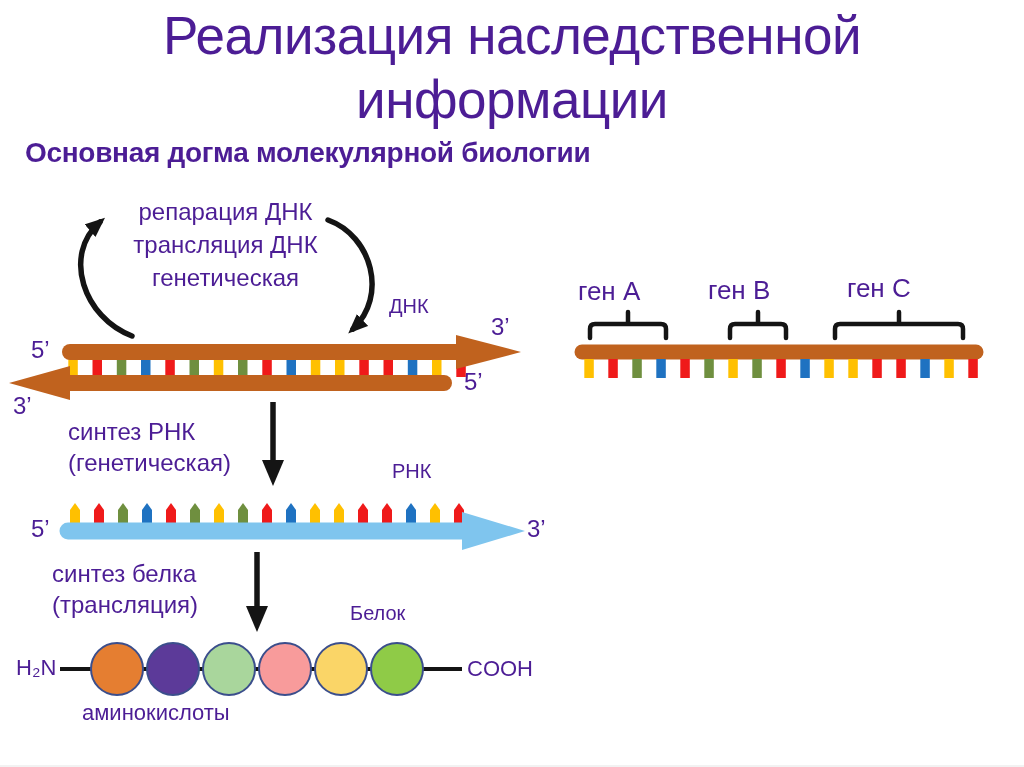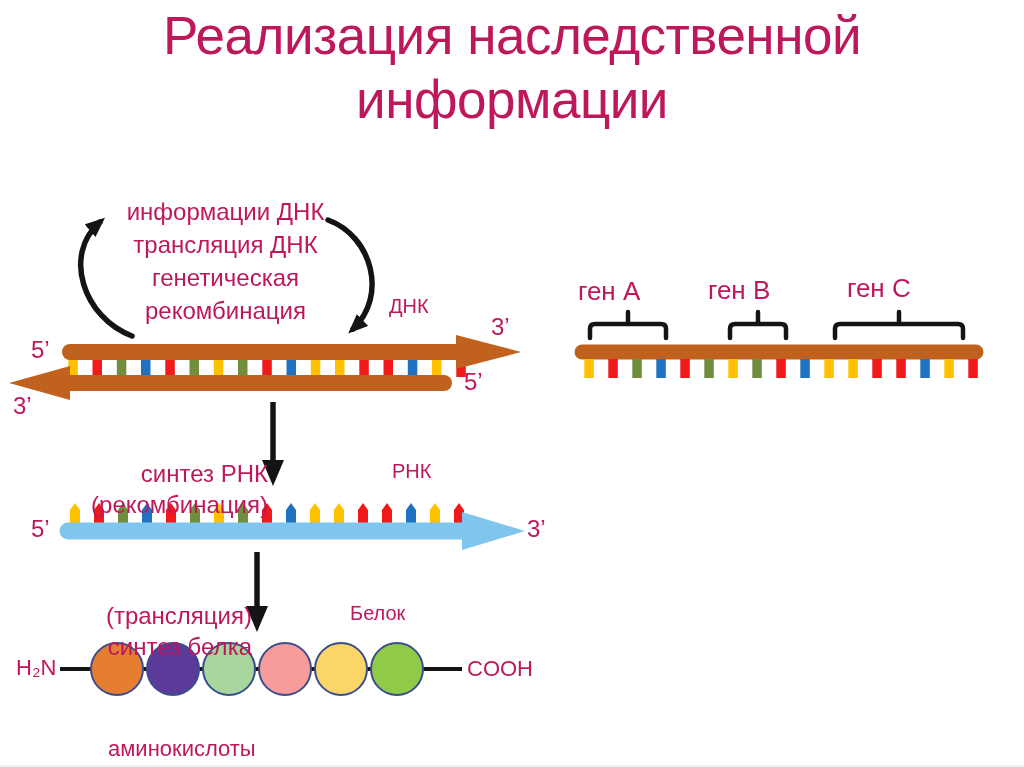--- a/index.html
+++ b/index.html
@@ -1,31 +1,31 @@
 <!DOCTYPE html>
 <html><head>
 <meta charset="utf-8">
 <style>
   html,body{margin:0;padding:0;background:#fff;}
   .slide{
     position:relative;width:1024px;height:767px;background:#ffffff;
-    font-family:"Liberation Sans","DejaVu Sans",sans-serif;color:#be185d;
+    font-family:"Liberation Sans","DejaVu Sans",sans-serif;color:#4c1d95;
     overflow:hidden;
   }
   .abs{position:absolute;}
   .title{
     left:0;right:0;top:4px;text-align:center;font-size:53px;line-height:64px;
     font-weight:400;letter-spacing:-0.5px;
   }
   .title-inner{width:790px;margin:0 auto;}
   .subtitle{left:25px;top:137px;font-size:28px;font-weight:700;letter-spacing:-0.3px;}
   .cycle{left:118px;top:195px;width:215px;text-align:center;font-size:24px;line-height:33px;}
   .lbl24{font-size:24px;}
   .lbl28{font-size:20px;}
-  .procblock{text-align:right;font-size:24px;line-height:31px;margin-top:42px;}
+  .procblock{text-align:left;font-size:24px;line-height:31px;}
   .gene-label{width:100px;text-align:left;font-size:26px;}
   .terminus{font-size:22px;}
   .amino{font-size:22px;}
   svg{position:absolute;left:0;top:0;}
   .bottom-edge{left:0;right:0;bottom:0;height:2px;background:#f2f2f2;}
 </style>
 </head>
 <body>
 
 <div class="slide">
@@ -109,51 +109,51 @@
       <rect x="968.3" y="359" width="9.5" height="19" fill="#EF1A1A"></rect>
       <path d="M 590 338 V 329 Q 590 324 595 324 H 661 Q 666 324 666 329 V 338 M 628 324 V 312" stroke="#141414" fill="none" stroke-width="4.5" stroke-linecap="round"></path>
       <path d="M 730 338 V 329 Q 730 324 735 324 H 781 Q 786 324 786 329 V 338 M 758 324 V 312" stroke="#141414" fill="none" stroke-width="4.5" stroke-linecap="round"></path>
       <path d="M 835 338 V 329 Q 835 324 840 324 H 958 Q 963 324 963 329 V 338 M 899 324 V 312" stroke="#141414" fill="none" stroke-width="4.5" stroke-linecap="round"></path>
     </svg>
 
   <div class="abs title">
     <div class="title-inner">Реализация наследственной информации</div>
   </div>
 
+  <div class="abs subtitle">Основная догма молекулярной биологии</div>
 
   <div class="abs cycle">
-    <div>информации ДНК</div>
+    <div>репарация ДНК</div>
     <div>трансляция ДНК</div>
     <div>генетическая</div>
-    <div>рекомбинация</div>
   </div>
 
   <div class="abs lbl28" style="left:389px;top:295px;">ДНК</div>
   <div class="abs lbl24" style="left:31px;top:336px;">5’</div>
   <div class="abs lbl24" style="left:491px;top:313px;">3’</div>
   <div class="abs lbl24" style="left:13px;top:392px;">3’</div>
   <div class="abs lbl24" style="left:464px;top:368px;">5’</div>
 
   <div class="abs procblock" style="left:68px;top:416px;width:200px;">
     <div>синтез РНК</div>
-    <div>(рекомбинация)</div>
+    <div>(генетическая)</div>
   </div>
 
   <div class="abs lbl28" style="left:392px;top:460px;">РНК</div>
   <div class="abs lbl24" style="left:31px;top:515px;">5’</div>
   <div class="abs lbl24" style="left:527px;top:515px;">3’</div>
 
   <div class="abs procblock" style="left:52px;top:558px;width:200px;">
+    <div>синтез белка</div>
     <div>(трансляция)</div>
-    <div>синтез белка</div>
   </div>
 
   <div class="abs lbl28" style="left:350px;top:602px;text-align:center;">Белок</div>
   <div class="abs terminus" style="left:16px;top:655px;">H₂N</div>
   <div class="abs terminus" style="left:467px;top:656px;">COOH</div>
-  <div class="abs amino" style="left:108px;top:700px;margin-top:36px;">аминокислоты</div>
+  <div class="abs amino" style="left:82px;top:700px;">аминокислоты</div>
 
   <div class="abs gene-label" style="left:578px;top:276px;">ген A</div>
   <div class="abs gene-label" style="left:708px;top:275px;">ген B</div>
   <div class="abs gene-label" style="left:847px;top:273px;">ген C</div>
 
   <div class="abs bottom-edge"></div>
 </div>
 
 </body></html>

